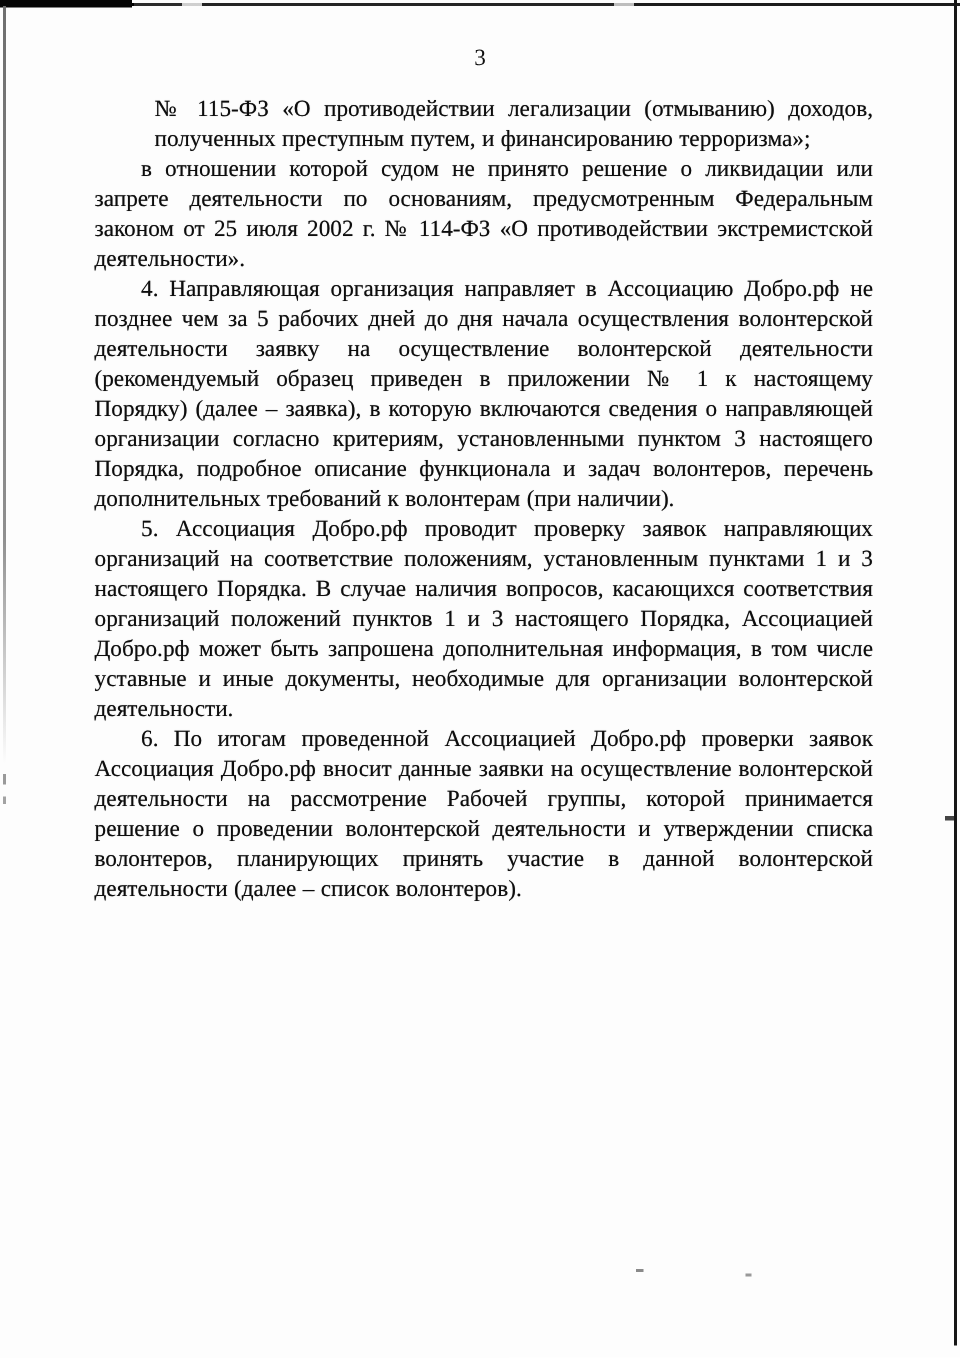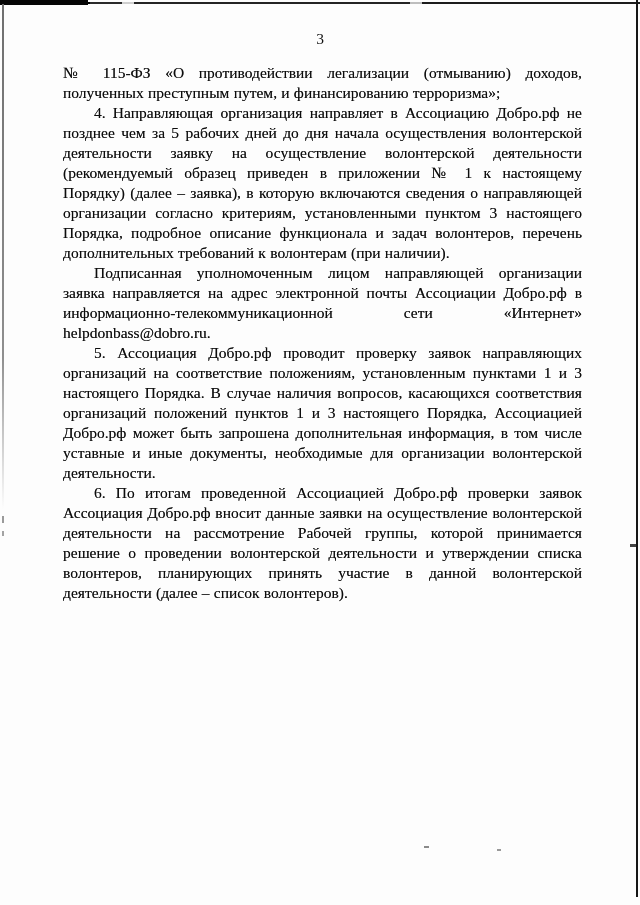--- a/index.html
+++ b/index.html
@@ -55,40 +55,40 @@
     font-size: 15.5px;
     line-height: 20px;
     text-align: justify;
     text-align-last: left;
     word-spacing: 0.4px;
     hyphens: none;
     color: #0d0d0d;
     text-shadow: 0 0 0.5px rgba(0,0,0,0.55);
   }
   .para { text-indent: 31px; }
-  .para.continuation { text-indent: 0; }
+  .para.continuation { text-indent: 0; margin-left: 40px; }
 </style>
 </head>
 <body>
 
 <div class="page">
 
   <div class="artifact top-edge-line"></div>
   <div class="artifact top-left-block"></div>
   <div class="artifact left-border"></div>
   <div class="artifact left-dash-1"></div>
   <div class="artifact left-dash-2"></div>
   <div class="artifact right-border"></div>
   <div class="artifact right-blip"></div>
   <div class="artifact speck-1"></div>
   <div class="artifact speck-2"></div>
 
   <div class="page-number">3</div>
 
   <div class="text-block">
     <p class="para continuation">№ 115-ФЗ «О противодействии легализации (отмыванию) доходов, полученных преступным путем, и финансированию терроризма»;</p>
+    <p class="para">в отношении которой судом не принято решение о ликвидации или запрете деятельности по основаниям, предусмотренным Федеральным законом от 25 июля 2002 г. № 114-ФЗ «О противодействии экстремистской деятельности».</p>
     <p class="para">4. Направляющая организация направляет в Ассоциацию Добро.рф не позднее чем за 5 рабочих дней до дня начала осуществления волонтерской деятельности заявку на осуществление волонтерской деятельности (рекомендуемый образец приведен в приложении № 1 к настоящему Порядку) (далее – заявка), в которую включаются сведения о направляющей организации согласно критериям, установленными пунктом 3 настоящего Порядка, подробное описание функционала и задач волонтеров, перечень дополнительных требований к волонтерам (при наличии).</p>
-    <p class="para">Подписанная уполномоченным лицом направляющей организации заявка направляется на адрес электронной почты Ассоциации Добро.рф в информационно-телекоммуникационной сети «Интернет» helpdonbass@dobro.ru.</p>
     <p class="para">5. Ассоциация Добро.рф проводит проверку заявок направляющих организаций на соответствие положениям, установленным пунктами 1 и 3 настоящего Порядка. В случае наличия вопросов, касающихся соответствия организаций положений пунктов 1 и 3 настоящего Порядка, Ассоциацией Добро.рф может быть запрошена дополнительная информация, в том числе уставные и иные документы, необходимые для организации волонтерской деятельности.</p>
     <p class="para">6. По итогам проведенной Ассоциацией Добро.рф проверки заявок Ассоциация Добро.рф вносит данные заявки на осуществление волонтерской деятельности на рассмотрение Рабочей группы, которой принимается решение о проведении волонтерской деятельности и утверждении списка волонтеров, планирующих принять участие в данной волонтерской деятельности (далее – список волонтеров).</p>
   </div>
 
 </div>
 
 </body></html>

